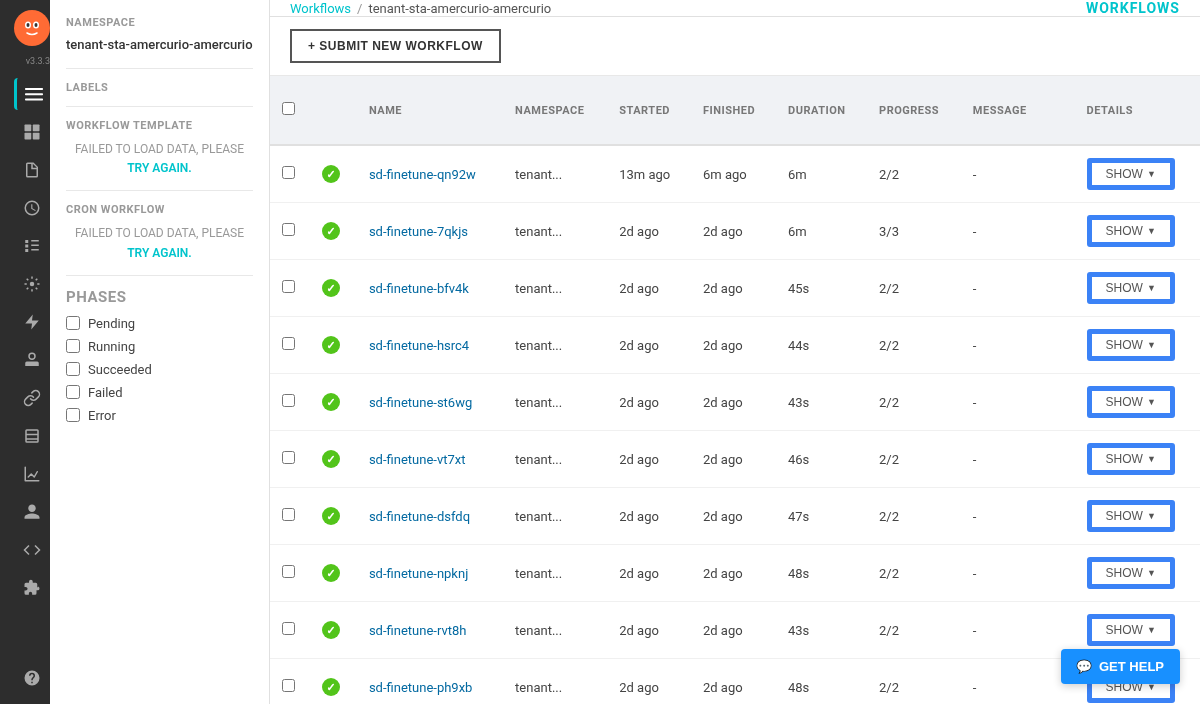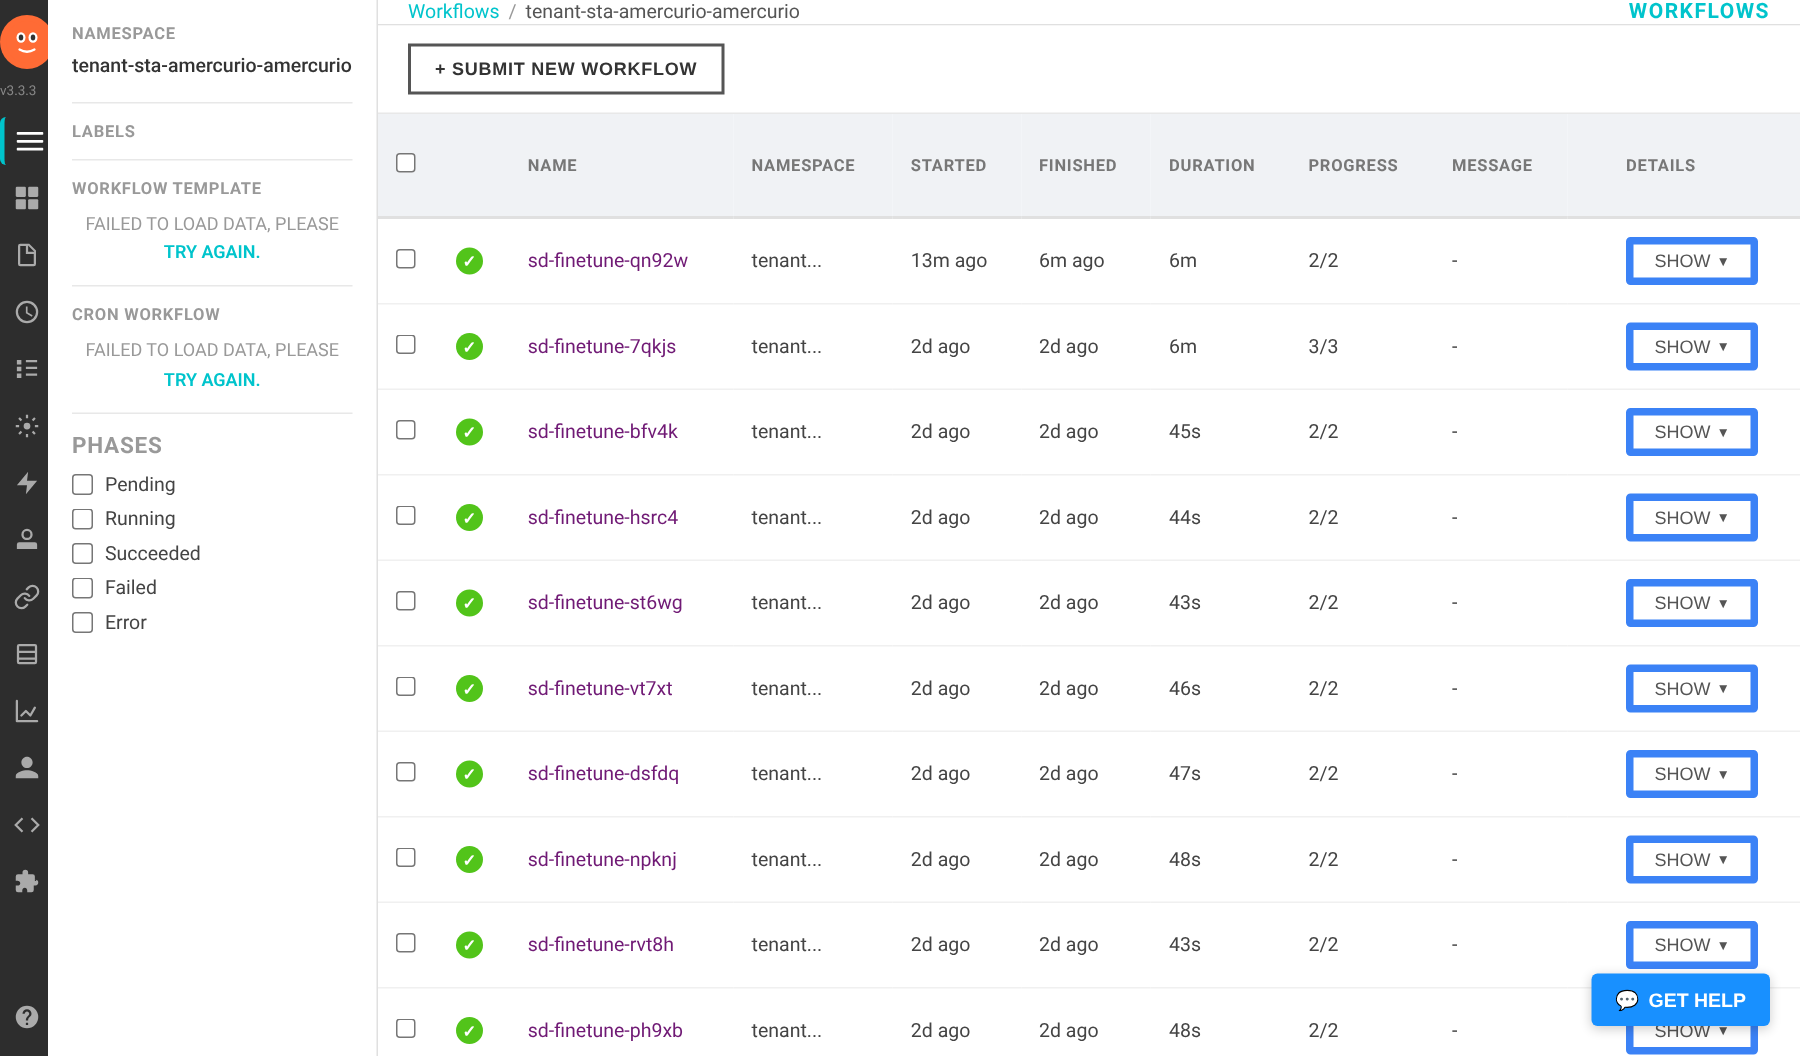--- a/index.html
+++ b/index.html
@@ -1,24 +1,24 @@
 <!DOCTYPE html>
 <html><head>
   <meta charset="utf-8">
   <style>
     * { box-sizing: border-box; margin: 0; padding: 0; }
     body { font-family: -apple-system, BlinkMacSystemFont, 'Segoe UI', Roboto, sans-serif; font-size: 13px; background: #f5f5f5; display: flex; height: 704px; overflow: hidden; }
 
     
     .nav-bar {
-      width: 32px;
+      width: 50px;
       background: #2d2d2d;
       display: flex;
       flex-direction: column;
-      align-items: flex-start;
+      align-items: flex-end;
       padding: 10px 0;
       gap: 6px;
       flex-shrink: 0;
     }
     .nav-logo {
       width: 36px; height: 36px;
       background: #ff6b35;
       border-radius: 50%;
       display: flex; align-items: center; justify-content: center;
       margin-bottom: 4px;
@@ -201,21 +201,21 @@
       align-items: center;
       justify-content: center;
     }
     .status-icon::after {
       content: '✓';
       color: #fff;
       font-size: 11px;
       font-weight: bold;
     }
     .workflow-name {
-      color: #701a75;
+      color: #0369a1;
       cursor: pointer;
     }
     .show-btn {
       background: none;
       border: 5px solid #3b82f6;
       padding: 4px 14px;
       cursor: pointer;
       font-size: 12px;
       color: #555;
       border-radius: 3px;

